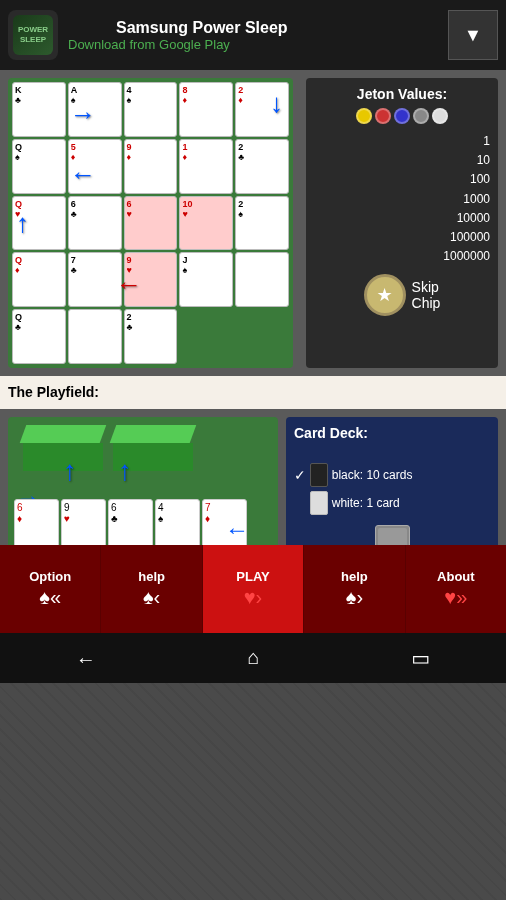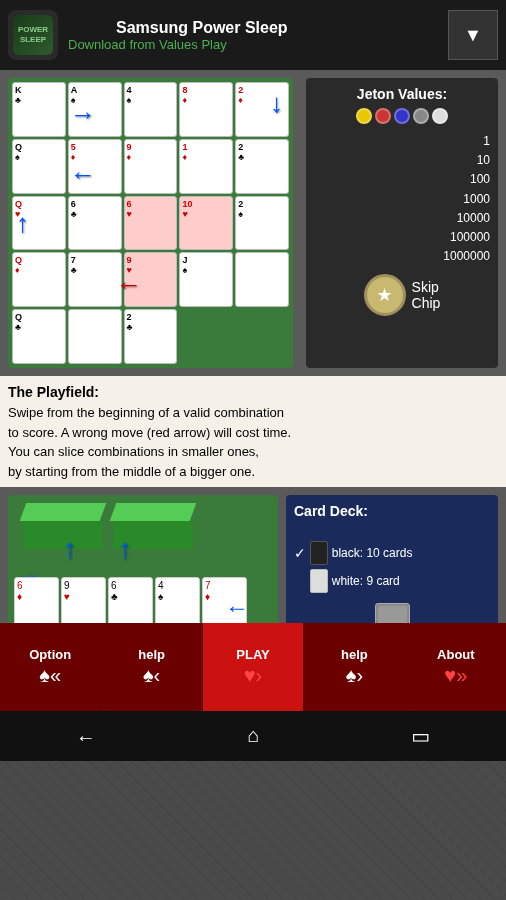--- a/index.html
+++ b/index.html
@@ -392,21 +392,21 @@
 
 <div id="page-wrapper">
 
   <div id="ad-banner">
     <div id="ad-icon">
       <div id="ad-icon-inner">POWER
 SLEEP</div>
     </div>
     <div id="ad-text">
       <div id="ad-title">Samsung Power Sleep</div>
-      <div id="ad-subtitle">Download from Values Play</div>
+      <div id="ad-subtitle">Download from Google Play</div>
     </div>
     <div id="download-btn"></div>
   </div>
 
   <div id="game-area">
 
     <div id="playfield">
       <div id="playfield-cards-container" style="position:relative;">
 
         <div class="pc blk-card">
@@ -534,21 +534,20 @@
       </div>
       <div id="skip-chip-area">
         <div id="skip-chip-icon"></div>
         <div id="skip-chip-label">Skip<br>Chip</div>
       </div>
     </div>
   </div>
 
   <div id="playfield-desc">
     <div class="section-title">The Playfield:</div>
-    <div>Swipe from the beginning of a valid combination<br>to score. A wrong move (red arrow) will cost time.<br>You can slice combinations in smaller ones,<br>by starting from the middle of a bigger one.</div>
   </div>
 
   <div id="hand-section">
 
     <div id="hand-visual">
 
       <div style="position:absolute;top:8px;left:15px;">
         <div style="width:80px;height:18px;background:#55cc55;transform:skewX(-20deg);"></div>
         <div style="width:80px;height:28px;background:#2a8a2a;"></div>
       </div>
@@ -592,21 +591,21 @@
       <div id="card-deck-title">Card Deck:</div>
       <div id="card-deck-items">
         <div class="deck-item">
           <span class="deck-check">✓</span>
           <span class="deck-icon deck-black"></span>
           <span>black: 10 cards</span>
         </div>
         <div class="deck-item">
           <span class="deck-check" style="visibility:hidden;">✓</span>
           <span class="deck-icon deck-white"></span>
-          <span>white: 9 card</span>
+          <span>white: 1 card</span>
         </div>
 
         <div style="margin-top:8px;display:flex;flex-direction:column;align-items:center;">
           <div style="width:35px;height:50px;background:#888;border-radius:3px;border:1px solid #aaa;position:relative;">
             <div style="position:absolute;top:2px;left:2px;right:2px;bottom:2px;background:#999;border-radius:2px;"></div>
           </div>
         </div>
       </div>
     </div>
   </div>

